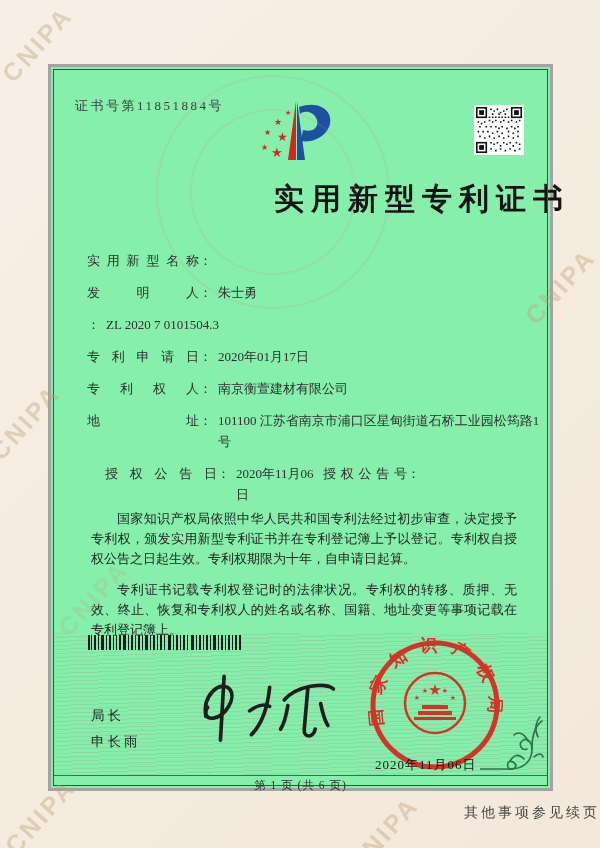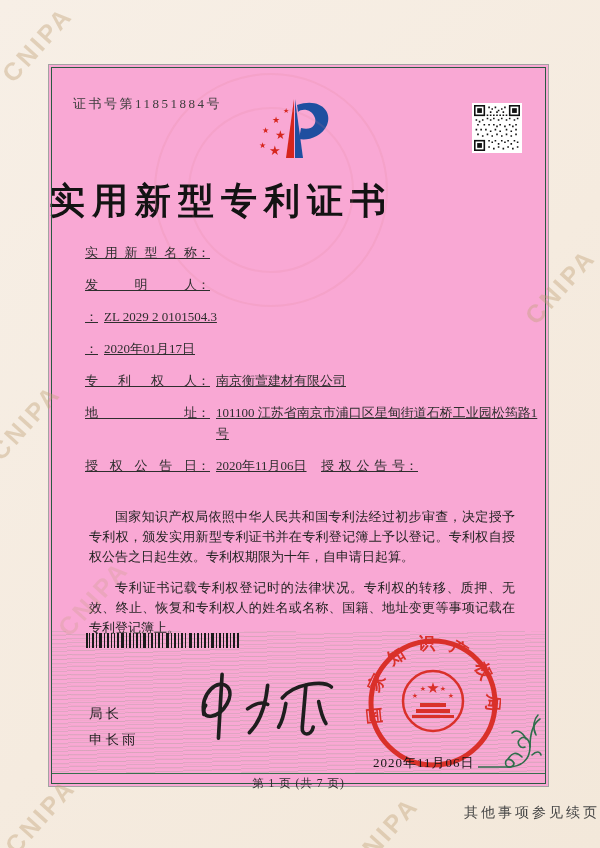--- a/index.html
+++ b/index.html
@@ -4,38 +4,38 @@
 <style>
   html,body{margin:0;padding:0;}
   body{
     width:600px;height:848px;position:relative;overflow:hidden;
     background:linear-gradient(135deg,#f7efe6 0%,#f5ebdf 55%,#f3e8da 100%);
     font-family:"Liberation Serif","DejaVu Serif",serif;
     color:#2b2b2b;
   }
   .panel{
     position:absolute;left:48px;top:64px;width:499px;height:721px;
-    background:#f9a8d4;border:1px solid #a3a3a3;z-index:2;
+    background:#86efac;border:3px solid #a3a3a3;z-index:2;
   }
   .panel::after{content:"";position:absolute;inset:2px;border:1px solid #2a5a42;pointer-events:none;}
   .rosette{position:absolute;left:105px;top:8px;width:230px;height:230px;border-radius:50%;
     border:2px solid rgba(224,130,140,.16);z-index:1;}
   .rosette i{position:absolute;inset:32px;border-radius:50%;border:2px solid rgba(224,130,140,.14);display:block;}
   .cert-no{position:absolute;left:24px;top:30px;font-size:13px;letter-spacing:2.5px;color:#3c3c3c;}
   .logo{position:absolute;left:203px;top:30px;width:90px;height:70px;}
   .qr{position:absolute;right:26px;top:38px;width:46px;height:46px;background:#fff;padding:2px;}
-  .title{position:absolute;left:0;top:112px;width:100%;text-align:left;
-    font-size:36px;font-weight:bold;letter-spacing:7px;color:#131313;}
-  .fields{position:absolute;left:36px;top:177px;width:454px;font-size:13px;color:#2e2e2e;text-decoration:underline;}
+  .title{position:absolute;left:0;top:112px;width:100%;text-align:right;
+    font-size:30px;font-weight:bold;letter-spacing:7px;color:#131313;padding-left:20px;}
+  .fields{position:absolute;left:36px;top:183px;width:454px;font-size:13px;color:#2e2e2e;}
   .frow{display:flex;align-items:flex-start;line-height:21px;margin-bottom:11px;}
   .flabel{display:inline-block;width:112px;flex:none;text-align:justify;text-align-last:justify;}
   .fcolon{flex:none;margin-right:6px;}
   .fvalue{flex:1;min-width:0;}
   .grant .g1{display:flex;width:236px;flex:none;}
-  .grant .g1 .flabel{width:112px;}
+  .grant .g1 .flabel{width:112px;margin-left:18px;}
   .grant .g2{display:flex;flex:1;align-items:center;}
   .grant .g2 .flabel{width:84px;}
   .paras{position:absolute;left:28px;top:430px;width:450px;font-size:13px;line-height:19.8px;
     text-align:justify;color:#242424;}
   .paras p{margin:12px;text-indent:2em;}
   .guilloche{
     position:absolute;left:3px;right:3px;top:566px;height:142px;z-index:1;
     background:
       repeating-linear-gradient(178deg,rgba(130,155,130,.22) 0 1px,rgba(0,0,0,0) 1px 4px),
       repeating-linear-gradient(182deg,rgba(190,160,145,.12) 0 1px,rgba(0,0,0,0) 1px 5px);
@@ -106,26 +106,28 @@
     <div class="title">实用新型专利证书</div>
 
     <div class="fields">
       <div class="frow">
         <span class="flabel">实用新型名称</span>
           <span class="fcolon">：</span>
       </div>
       <div class="frow">
         <span class="flabel">发明人</span>
           <span class="fcolon">：</span>
-      </div>
-      <div class="frow">
-          <span class="fcolon">：</span>
-        <span class="fvalue">ZL 2029 2 0101504.3</span>
-      </div>
-      <div class="frow">
+        <span class="fvalue">朱士勇</span>
+      </div>
+      <div class="frow">
+          <span class="fcolon">：</span>
+        <span class="fvalue">ZL 2020 7 0101504.3</span>
+      </div>
+      <div class="frow">
+        <span class="flabel">专利申请日</span>
           <span class="fcolon">：</span>
         <span class="fvalue">2020年01月17日</span>
       </div>
       <div class="frow">
         <span class="flabel">专利权人</span>
           <span class="fcolon">：</span>
         <span class="fvalue">南京衡萱建材有限公司</span>
       </div>
       <div class="frow">
         <span class="flabel">地址</span>
@@ -204,17 +206,17 @@
         <path d="M30,58 C44,58 52,50 52,38 C52,30 46,26 42,30 C38,34 42,40 47,38"></path>
         <path d="M52,38 C52,22 56,14 62,10"></path>
         <path d="M58,26 C54,18 56,10 60,6"></path>
         <path d="M44,48 C38,42 34,44 30,50"></path>
         <path d="M48,30 C44,22 38,20 34,24"></path>
         <path d="M54,46 C58,42 62,42 63,46"></path>
         <path d="M36,54 C32,48 26,50 28,56 C30,60 36,58 36,54"></path>
       </g>
     </svg>
 
-    <div class="page-info">第 1 页 (共 7 页)</div>
+    <div class="page-info">第 1 页 (共 6 页)</div>
   </div>
 
   <div class="footer-note">其他事项参见续页</div>
 </div>
 
 </body></html>

